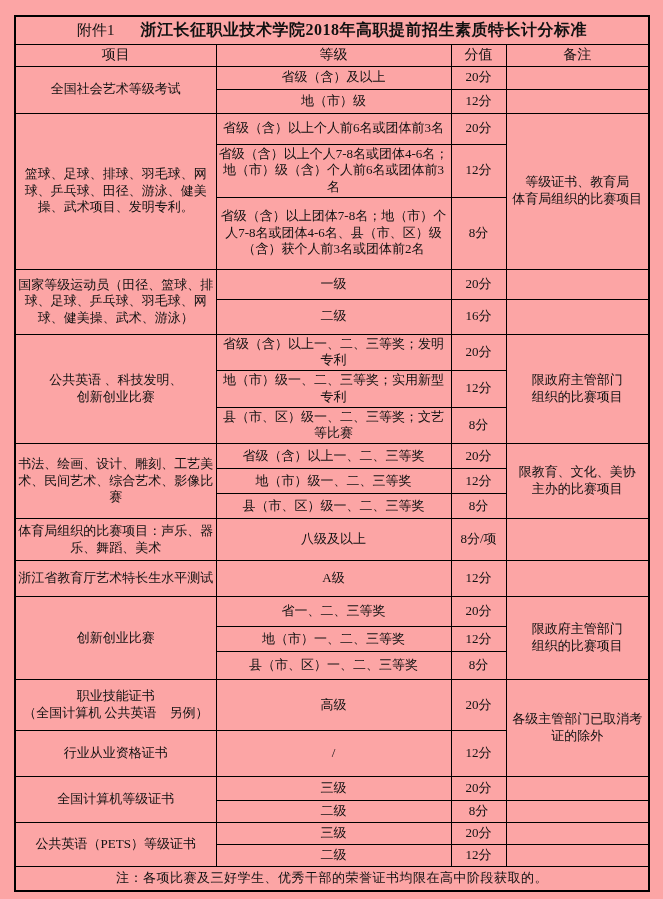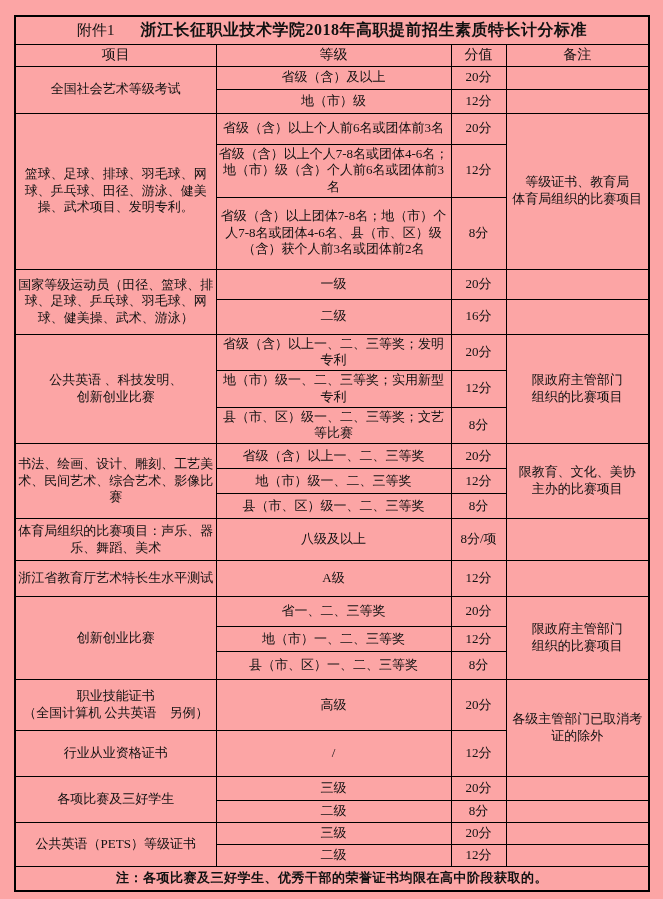--- a/index.html
+++ b/index.html
@@ -18,21 +18,21 @@
     text-align:center;vertical-align:middle;
     font-size:13px;line-height:1.28;
     padding:1px 2px;
     white-space:pre-line;
     overflow:hidden;
   }
   .title-cell{padding:2px 0;}
   .title-cell .att{font-size:15px;margin-right:26px;}
   .title-cell .main{font-size:16px;font-weight:bold;letter-spacing:0.5px;}
   .header-row td{font-size:14px;}
-  .footnote-cell{font-weight:bold;font-size:14px;letter-spacing:0.5px;}
+  .footnote-cell{font-weight:normal;font-size:14px;letter-spacing:0.5px;}
 </style>
 </head>
 <body>
 
 <div class="sheet">
   <table class="score-table">
     <colgroup>
       <col style="width:201px">
         <col style="width:235px">
         <col style="width:55px">
@@ -162,21 +162,21 @@
         <td rowspan="2">各级主管部门已取消考证的除外</td>
       </tr>
 
       <tr style="height:46px">
         <td>行业从业资格证书</td>
         <td>/</td>
         <td>12分</td>
       </tr>
 
       <tr style="height:24px">
-        <td rowspan="2">各项比赛及三好学生</td>
+        <td rowspan="2">全国计算机等级证书</td>
         <td>三级</td>
         <td>20分</td>
         <td></td>
       </tr>
       <tr style="height:22px">
         <td>二级</td>
         <td>8分</td>
         <td></td>
       </tr>
 

